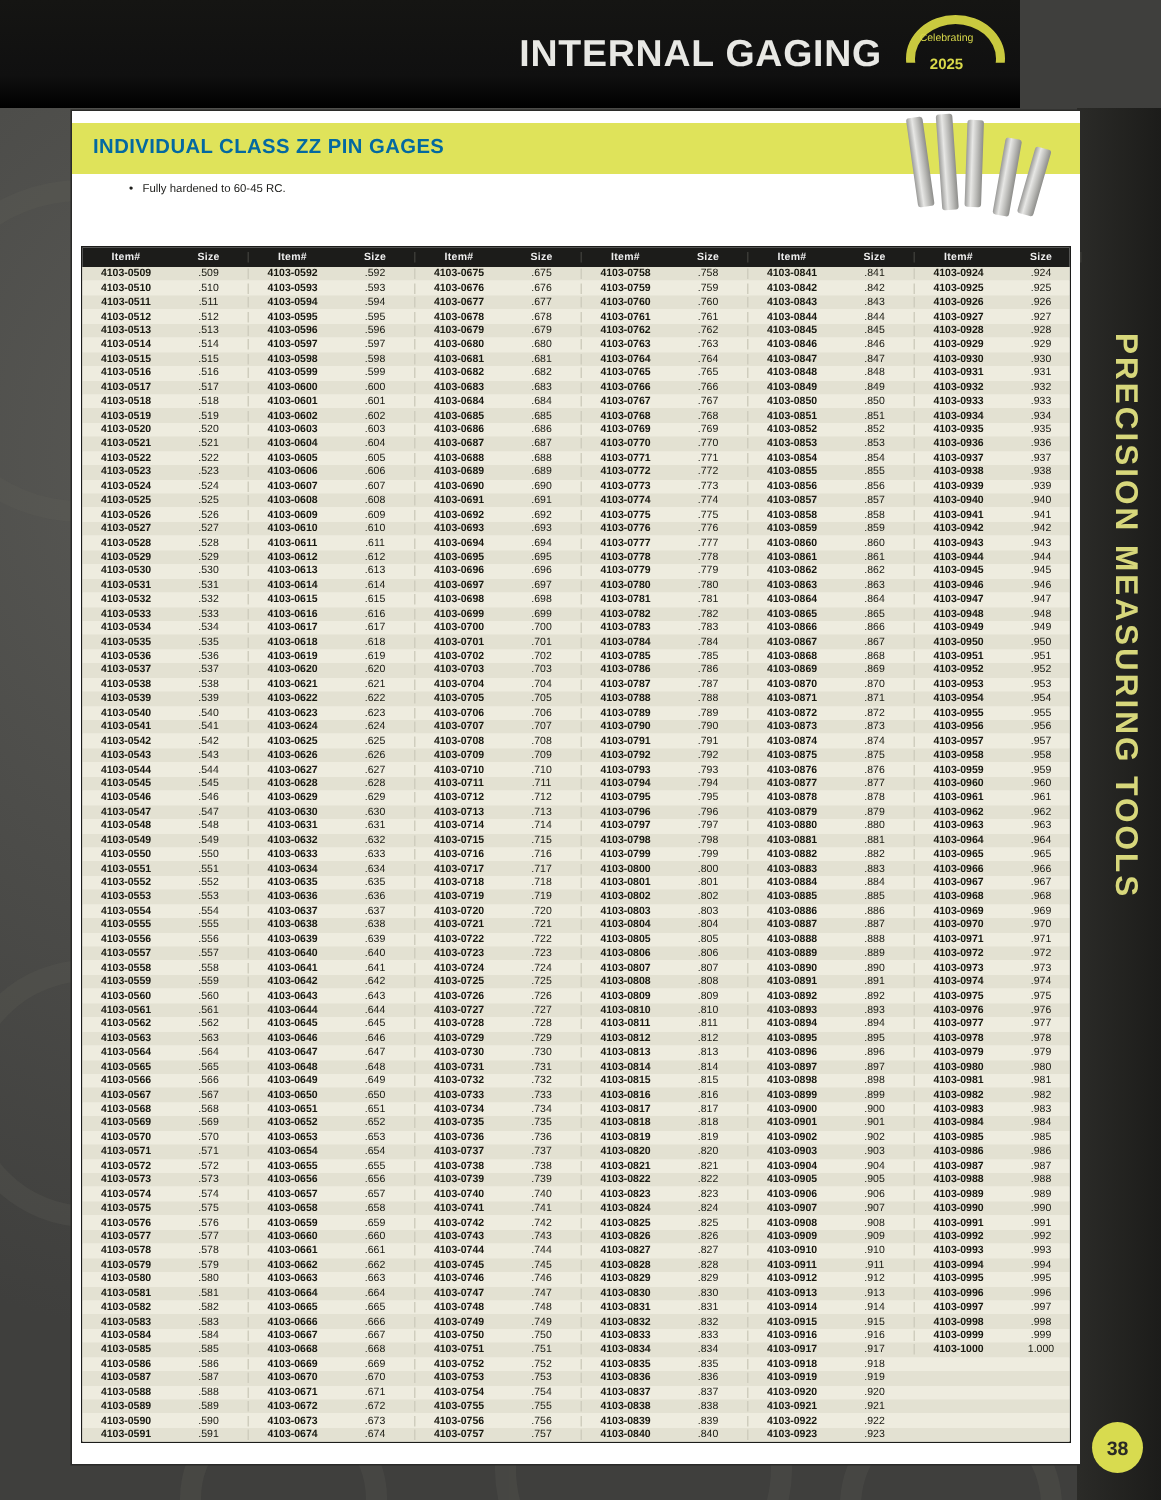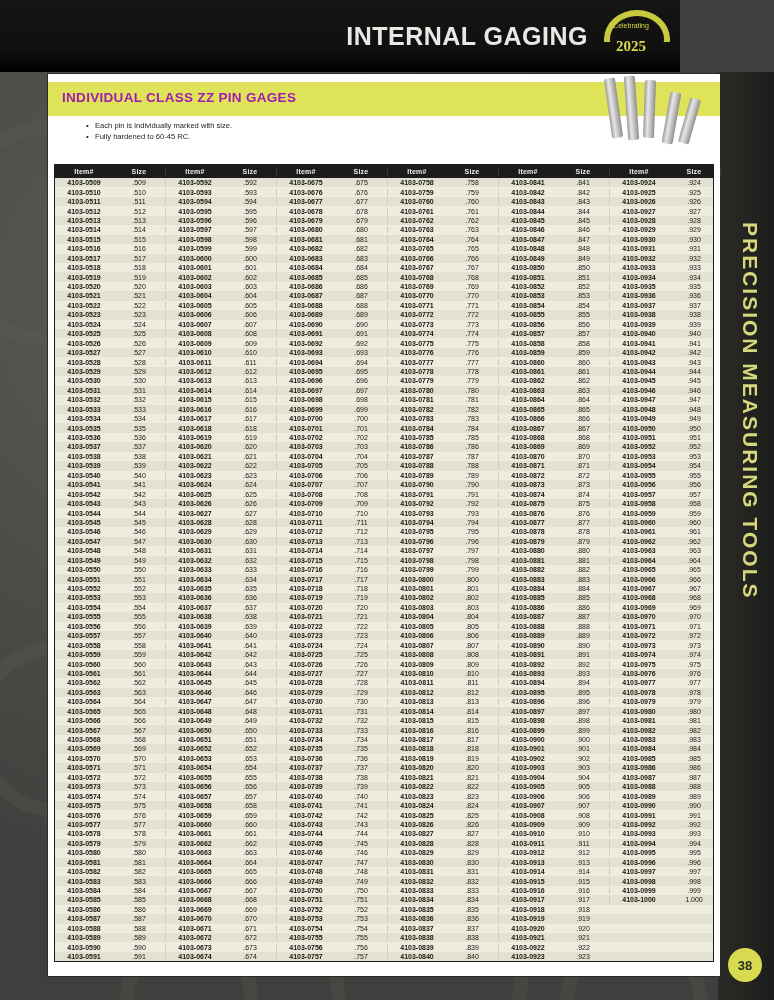--- a/index.html
+++ b/index.html
@@ -38,21 +38,21 @@
   .celebrating{
     position:absolute;right:16px;top:8px;width:66px;height:58px;
     color:#cfcf45;font-size:8px;text-align:center;
   }
   .celebrating .ring{
     position:absolute;left:6px;top:2px;width:54px;height:46px;
     border:6px solid #c9c93f;border-radius:50%;
     clip-path:polygon(0 0,100% 0,100% 55%,0 55%);
   }
   .celebrating .c-txt{position:absolute;left:0;top:14px;width:66px;font-size:7px;color:#d8d84a;}
-  .celebrating .c-year{position:absolute;left:0;top:30px;width:66px;font-size:15px;font-weight:bold;color:#d8d84a;font-family:Liberation Serif, serif;}
+  .celebrating .c-year{position:absolute;left:0;top:30px;width:66px;font-size:10px;font-weight:bold;color:#d8d84a;}
 
   
   .side-tab{
     position:absolute;right:0;top:72px;width:56px;height:928px;
     background:linear-gradient(90deg,#2b2b28 0%, #1c1c1a 100%);
   }
   .side-tab .vtext{
     position:absolute;
     transform:rotate(90deg);
     transform-origin:left top;
@@ -74,21 +74,21 @@
     position:absolute;left:48px;top:74px;width:672px;height:902px;
     background:#ffffff;
     box-shadow:0 0 0 1px #2a2a28;
   }
   .hdr-band{
     position:absolute;left:0;top:8px;width:672px;height:34px;
     background:#dfe35a;
   }
   .hdr-band .h-title{
     position:absolute;left:14px;top:8px;
-    color:#a21caf;font-size:13.5px;font-weight:bold;letter-spacing:.3px;
+    color:#0369a1;font-size:13.5px;font-weight:bold;letter-spacing:.3px;
   }
   .photo{
     position:absolute;right:6px;top:0px;width:122px;height:84px;
     overflow:hidden;
   }
   .pin{
     position:absolute;background:linear-gradient(90deg,#9a9a98,#e7e7e5 35%,#b9b9b6 70%,#8d8d8a);
     border-radius:2px;
   }
   .bullets{
@@ -157,21 +157,20 @@
   <div class="photo">
     <div class="pin" style="left:16px;top:4px;width:11px;height:60px;transform:rotate(-8deg);"></div>
     <div class="pin" style="left:34px;top:2px;width:11px;height:64px;transform:rotate(-4deg);"></div>
     <div class="pin" style="left:52px;top:6px;width:11px;height:58px;transform:rotate(2deg);"></div>
     <div class="pin" style="left:74px;top:18px;width:11px;height:52px;transform:rotate(10deg);"></div>
     <div class="pin" style="left:92px;top:24px;width:11px;height:46px;transform:rotate(16deg);"></div>
   </div>
 
   <div class="bullets">
     <div class="bul-col" style="left:38px;top:0;width:400px;">
-      <div>Each pin is individually marked with size.</div>
       <div>Fully hardened to 60-45 RC.</div>
     </div>
   </div>
 
   <div class="tbl">
     <div class="tbl-wrap">
       <div class="tbl-head" id="tbl-head">
           <div class="colgroup">
             <div class="c-item hdr-cell">Item#</div>
             <div class="c-size hdr-cell">Size</div>

